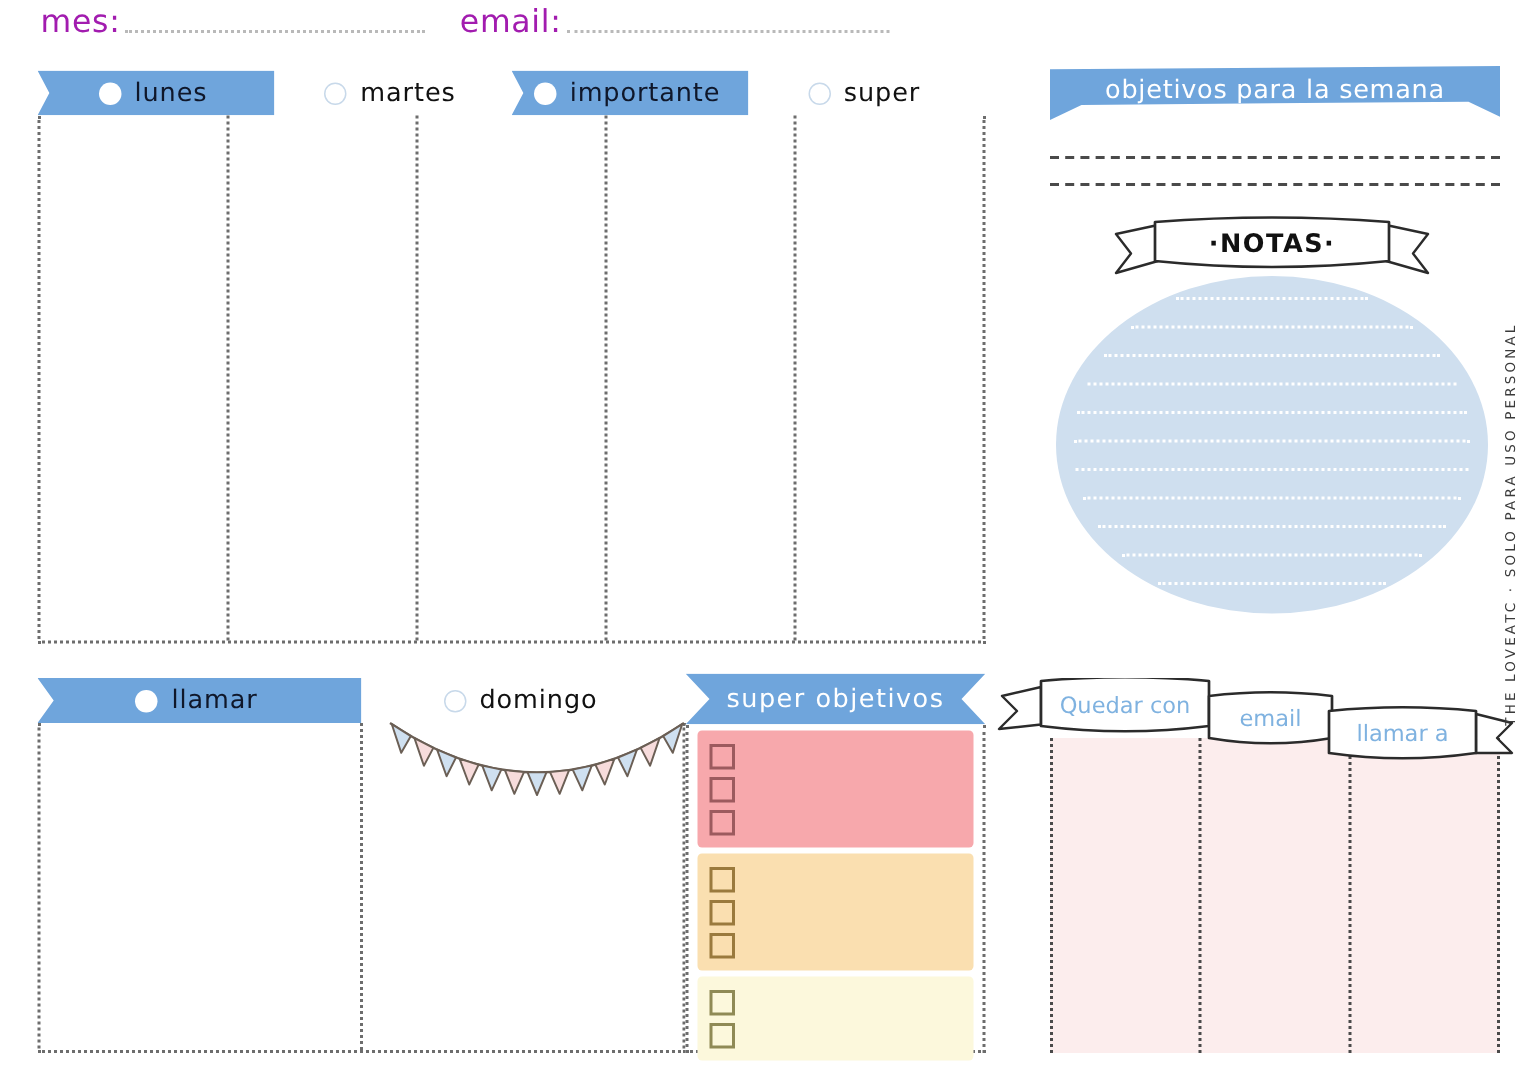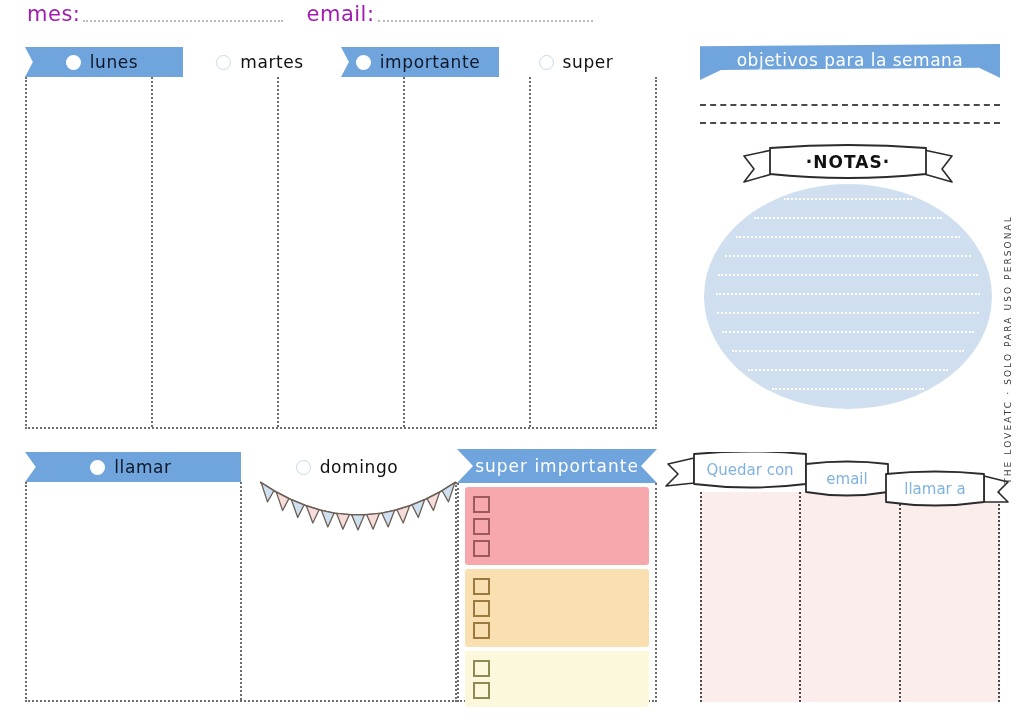--- a/index.html
+++ b/index.html
@@ -210,21 +210,21 @@
       <path d="M123.8,35.1 L136.5,32.4 L130.2,48.9 Z" fill="#cfe0f0" stroke="#6b5f55" stroke-width="1.3" stroke-linejoin="round"></path>
       <path d="M138.9,31.8 L151.6,27.9 L145.2,45.0 Z" fill="#f7dcdc" stroke="#6b5f55" stroke-width="1.3" stroke-linejoin="round"></path>
       <path d="M154.0,27.0 L166.6,21.7 L160.3,39.5 Z" fill="#cfe0f0" stroke="#6b5f55" stroke-width="1.3" stroke-linejoin="round"></path>
       <path d="M169.1,20.6 L181.7,14.1 L175.4,32.5 Z" fill="#f7dcdc" stroke="#6b5f55" stroke-width="1.3" stroke-linejoin="round"></path>
       <path d="M184.1,12.7 L196.8,4.8 L190.5,23.9 Z" fill="#cfe0f0" stroke="#6b5f55" stroke-width="1.3" stroke-linejoin="round"></path>
     </g>
 </svg>
 
 <div class="abs" id="super-banner">
   <div class="flag-ribbon">
-    <span class="flag-label">super importante</span>
+    <span class="flag-label">super objetivos</span>
   </div>
 </div>
 <div class="abs" id="super-panel">
     <div class="prio-band" style="background: rgb(247, 168, 172); flex: 3 1 0px;">
       <div class="prio-row">
         <span class="chk" style="border: 2.5px solid rgb(156, 90, 94);"></span>
       </div>
       <div class="prio-row">
         <span class="chk" style="border: 2.5px solid rgb(156, 90, 94);"></span>
       </div>

